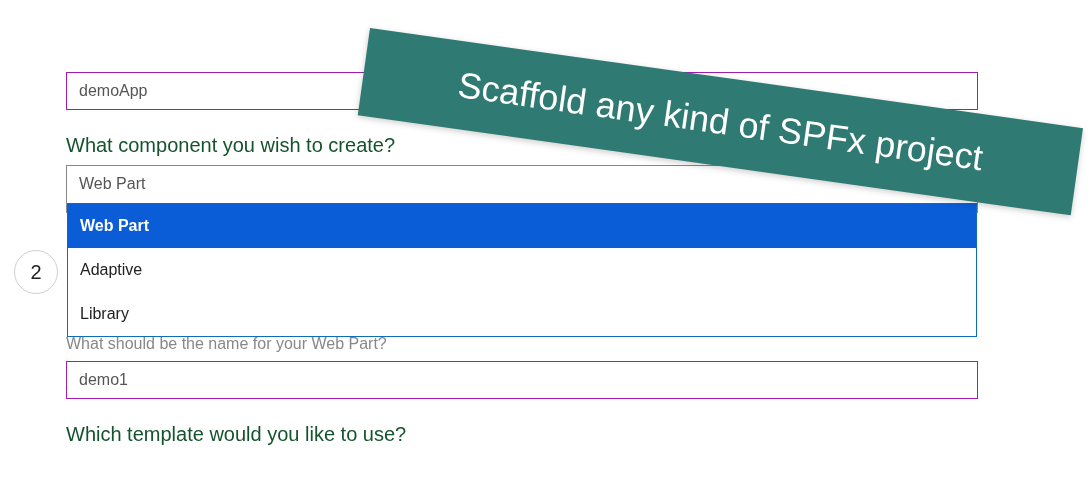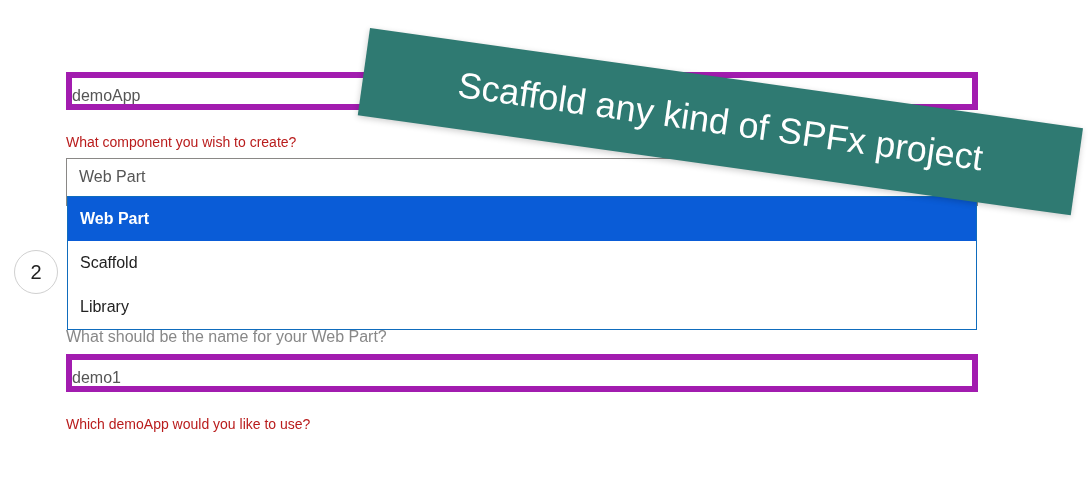--- a/index.html
+++ b/index.html
@@ -13,31 +13,31 @@
     position: relative;
     overflow: hidden;
   }
   .form-area {
     position: absolute;
     left: 66px;
     top: 72px;
     width: 912px;
   }
   .input-box {
-    border: 6px solid #a21caf;
+    border: 1px solid #a21caf;
     height: 38px;
     line-height: 36px;
-    padding: 0 0;
+    padding: 0 12px;
     font-size: 16px;
     color: #555;
     background: #fff;
   }
   .label {
-    font-size: 14px;
-    color: #b91c1c;
+    font-size: 20px;
+    color: #14532d;
     margin-top: 24px;
     margin-bottom: 8px;
   }
   .select-box {
     border: 1px solid #8a8886;
     height: 48px;
     line-height: 36px;
     padding: 0 12px;
     font-size: 16px;
     color: #555;
@@ -124,31 +124,31 @@
   <div class="select-box" style="position:relative;">
     <span>Web Part</span>
     <span class="chevron">
       <svg viewBox="0 0 14 14">
           <path d="M1 4 L7 10 L13 4" stroke="#666" stroke-width="1.5" fill="none"></path>
         </svg>
     </span>
 
     <div class="dropdown-list">
       <div class="dropdown-item selected">Web Part</div>
-      <div class="dropdown-item">Scaffold</div>
+      <div class="dropdown-item">Adaptive</div>
       <div class="dropdown-item">Library</div>
     </div>
   </div>
 
   <div style="position:relative; height:0;">
     <div class="occluded-label" style="top:122px;">What should be the name for your Web Part?</div>
   </div>
 
   <div class="input-box" style="margin-top:148px;">demo1</div>
 
-  <div class="label">Which demoApp would you like to use?</div>
+  <div class="label">Which template would you like to use?</div>
 
 
 </div>
 
 <div class="step-badge">2</div>
 
 <div class="banner">Scaffold any kind of SPFx project</div>
 
 </body></html>

